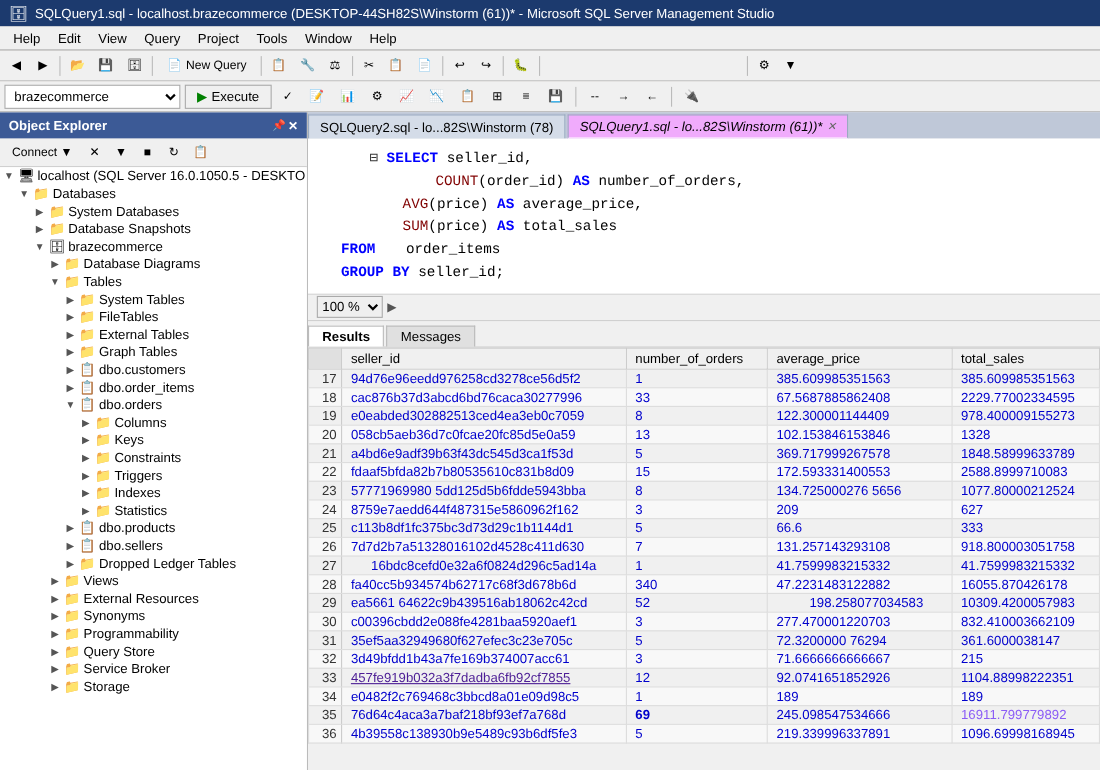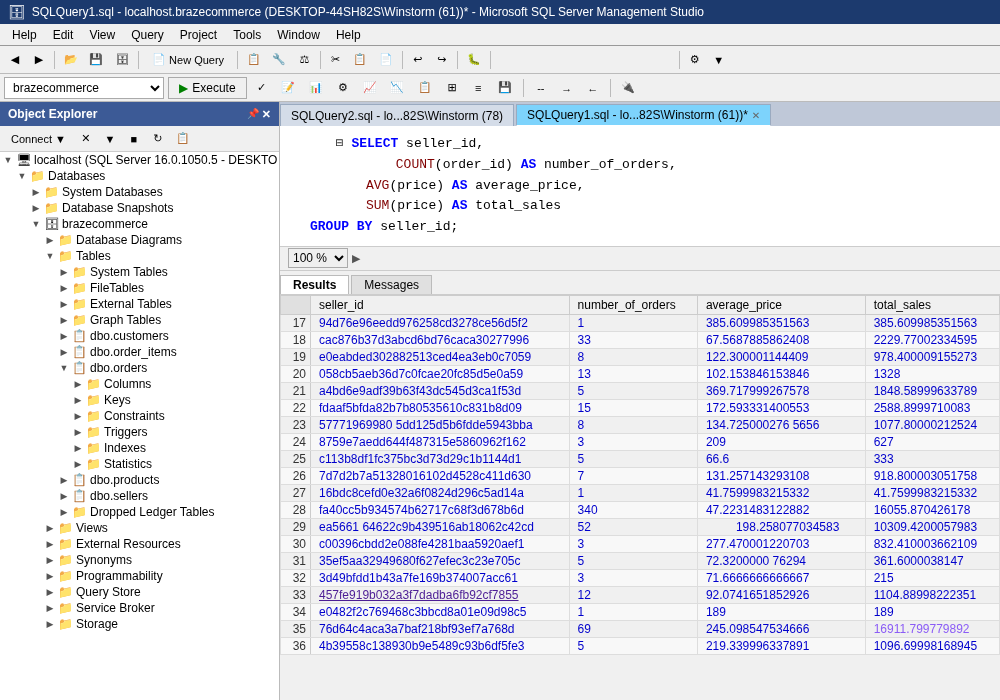--- a/index.html
+++ b/index.html
@@ -38,21 +38,21 @@
     .tree-expander { width: 16px; display: inline-flex; align-items: center; justify-content: center; font-size: 9px; color: #555; }
     .tree-icon { width: 16px; height: 14px; display: inline-flex; align-items: center; justify-content: center; margin-right: 2px; font-size: 11px; }
     .tree-label { font-size: 12px; }
 
     
     #content { flex: 1; display: flex; flex-direction: column; background: #f0f0f0; }
 
     
     #tabs { display: flex; align-items: flex-end; background: #bfc8d8; height: 24px; padding-top: 2px; }
     .tab { padding: 2px 10px; font-size: 12px; cursor: pointer; background: #d4dce8; border: 1px solid #9aaac0; border-bottom: none; margin-right: 2px; white-space: nowrap; height: 22px; display: flex; align-items: center; gap: 4px; }
-    .tab.active { background: #7dd3fc; border-bottom: 1px solid white; z-index: 1; }
+    .tab.active { background: #f0abfc; border-bottom: 1px solid white; z-index: 1; font-style: italic; }
     .tab-close { font-size: 10px; cursor: pointer; color: #666; }
 
     
     #editor-area { background: white; padding: 8px; font-family: 'Courier New', monospace; font-size: 13px; border-bottom: 1px solid #ccc; min-height: 120px; overflow-y: auto; line-height: 1.5; }
     .sql-keyword { color: #0000ff; font-weight: bold; }
     .sql-function { color: #800000; }
 
     
     #zoom-bar { background: #f0f0f0; border-bottom: 1px solid #ccc; height: 24px; display: flex; align-items: center; padding: 0 8px; gap: 4px; font-size: 12px; }
     .zoom-select { font-size: 12px; height: 20px; border: 1px solid #aaa; width: 60px; }
@@ -384,20 +384,24 @@
           </div>
           <div>
             <span style="padding-left:56px;"><span class="sql-function">AVG</span><span>(</span><span>price</span><span>)</span>
             <span class="sql-keyword"> AS</span><span> average_price,</span></span>
           </div>
           <div>
             <span style="padding-left:56px;"><span class="sql-function">SUM</span><span>(</span><span>price</span><span>)</span>
             <span class="sql-keyword"> AS</span><span> total_sales</span></span>
           </div>
           <div>
+            <span class="sql-keyword">FROM</span>
+            <span style="padding-left:20px;">order_items</span>
+          </div>
+          <div>
             <span class="sql-keyword">GROUP BY</span>
             <span> seller_id;</span>
           </div>
         </div>
       </div>
     </div>
 
     <div id="zoom-bar">
       <select class="zoom-select"><option>100 %</option></select>
       <span style="font-size:11px; color:#555;">▶</span>
@@ -485,21 +489,21 @@
               </tr>
               <tr>
                 <td class="row-num">26</td>
                 <td style="color: rgb(0, 0, 204);">7d7d2b7a51328016102d4528c411d630</td>
                 <td style="color: rgb(0, 0, 204);">7</td>
                 <td style="color: rgb(0, 0, 204);">131.257143293108</td>
                 <td style="color: rgb(0, 0, 204);">918.800003051758</td>
               </tr>
               <tr>
                 <td class="row-num">27</td>
-                <td style="color: rgb(0, 0, 204);">16bdc8cefd0e32a6f0824d296c5ad14a</td>
+                <td style="color: rgb(0, 0, 204); text-align: center;">16bdc8cefd0e32a6f0824d296c5ad14a</td>
                 <td style="color: rgb(0, 0, 204);">1</td>
                 <td style="color: rgb(0, 0, 204);">41.7599983215332</td>
                 <td style="color: rgb(0, 0, 204);">41.7599983215332</td>
               </tr>
               <tr>
                 <td class="row-num">28</td>
                 <td style="color: rgb(0, 0, 204);">fa40cc5b934574b62717c68f3d678b6d</td>
                 <td style="color: rgb(0, 0, 204); margin-top: 32px;">340</td>
                 <td style="color: rgb(0, 0, 204);">47.2231483122882</td>
                 <td style="color: rgb(0, 0, 204);">16055.870426178</td>
@@ -542,21 +546,21 @@
               <tr>
                 <td class="row-num">34</td>
                 <td style="color: rgb(0, 0, 204);">e0482f2c769468c3bbcd8a01e09d98c5</td>
                 <td style="color: rgb(0, 0, 204);">1</td>
                 <td style="color: rgb(0, 0, 204);">189</td>
                 <td style="color: rgb(0, 0, 204);">189</td>
               </tr>
               <tr>
                 <td class="row-num">35</td>
                 <td style="color: rgb(0, 0, 204);">76d64c4aca3a7baf218bf93ef7a768d</td>
-                <td style="color: rgb(0, 0, 204);">69</td>
+                <td style="color: rgb(0, 0, 204); font-weight: bold;">69</td>
                 <td style="color: rgb(0, 0, 204);">245.098547534666</td>
                 <td style="color: #8b5cf6;">16911.799779892</td>
               </tr>
               <tr>
                 <td class="row-num">36</td>
                 <td style="color: rgb(0, 0, 204);">4b39558c138930b9e5489c93b6df5fe3</td>
                 <td style="color: rgb(0, 0, 204);">5</td>
                 <td style="color: rgb(0, 0, 204);">219.339996337891</td>
                 <td style="color: rgb(0, 0, 204);">1096.69998168945</td>
               </tr>

